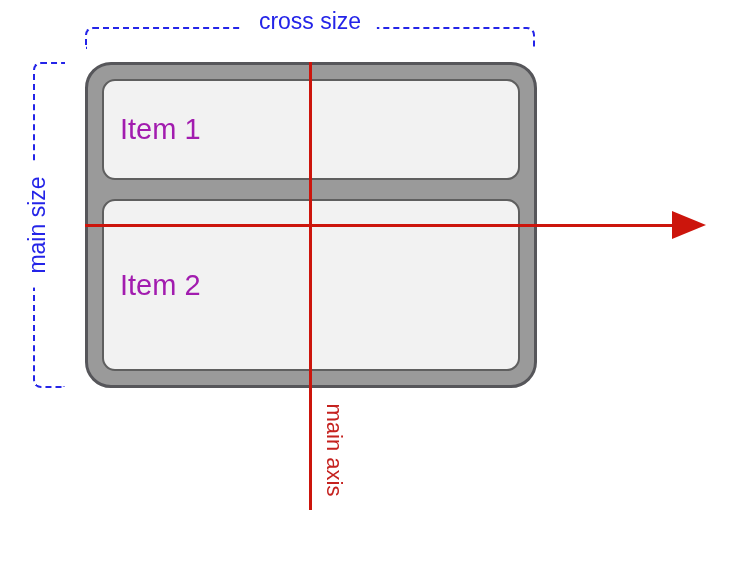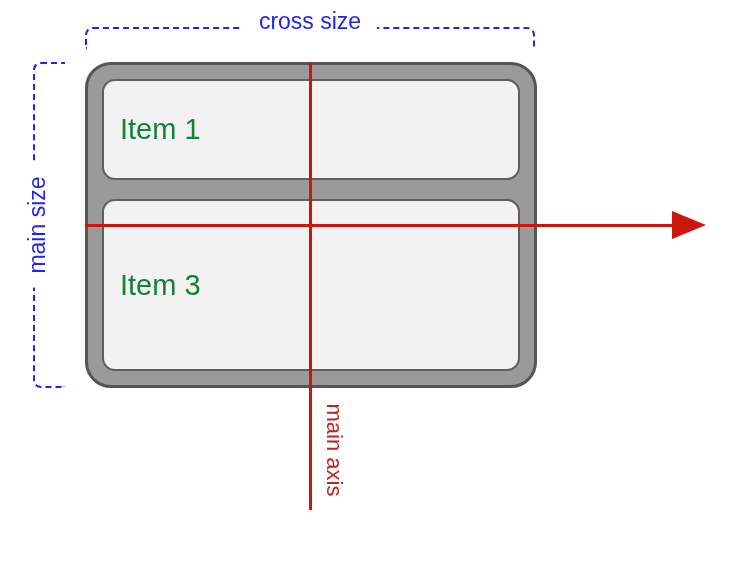--- a/index.html
+++ b/index.html
@@ -71,21 +71,21 @@
   }
   .flex-item {
     box-sizing: border-box;
     background: #f2f2f2;
     border: 2px solid #5f5f5f;
     border-radius: 13px;
     display: flex;
     align-items: center;
     padding-left: 16px;
     font-size: 29px;
-    color: #15803d;
+    color: #a21caf;
   }
   .flex-item.item-1 { height: 101px; flex: none; }
   .flex-item.item-2 { flex: 1; }
 
   
   .axis-line { position: absolute; background: #cc150c; }
   .cross-axis-line {
     left: 85px; top: 224px;
     width: 590px; height: 3px;
   }
@@ -128,21 +128,21 @@
   <div class="measure-label cross-size-label">cross size</div>
 
   <div class="bracket-left"></div>
   <div class="measure-label main-size-label">main size</div>
 
   <div class="flex-container">
     <div class="flex-item item-1">
       <span>Item 1</span>
     </div>
     <div class="flex-item item-2">
-      <span>Item 3</span>
+      <span>Item 2</span>
     </div>
   </div>
 
   <div class="axis-line cross-axis-line"></div>
   <div class="arrowhead arrowhead-right"></div>
 
   <div class="axis-line main-axis-line"></div>
   <div class="arrowhead arrowhead-down"></div>
 
   <div class="axis-label main-axis-label">main axis</div>

